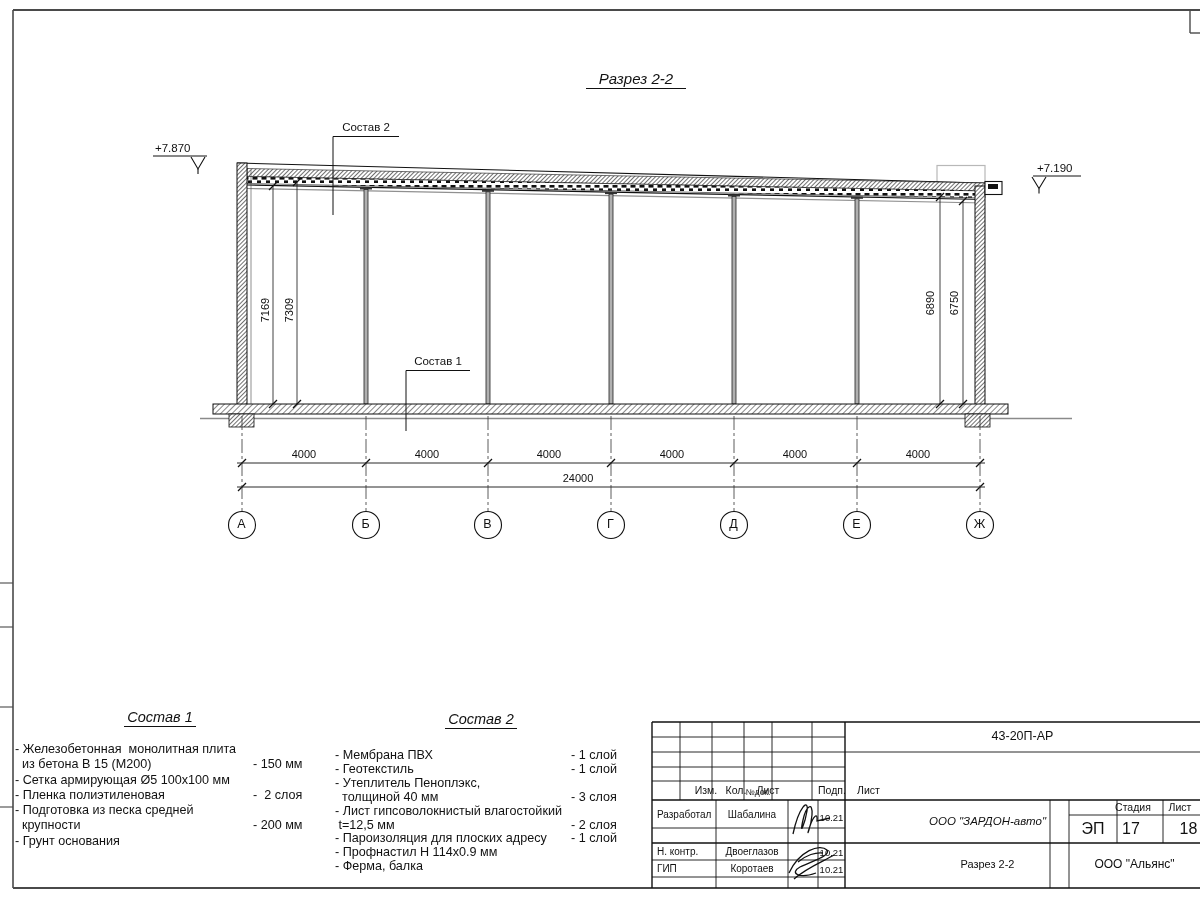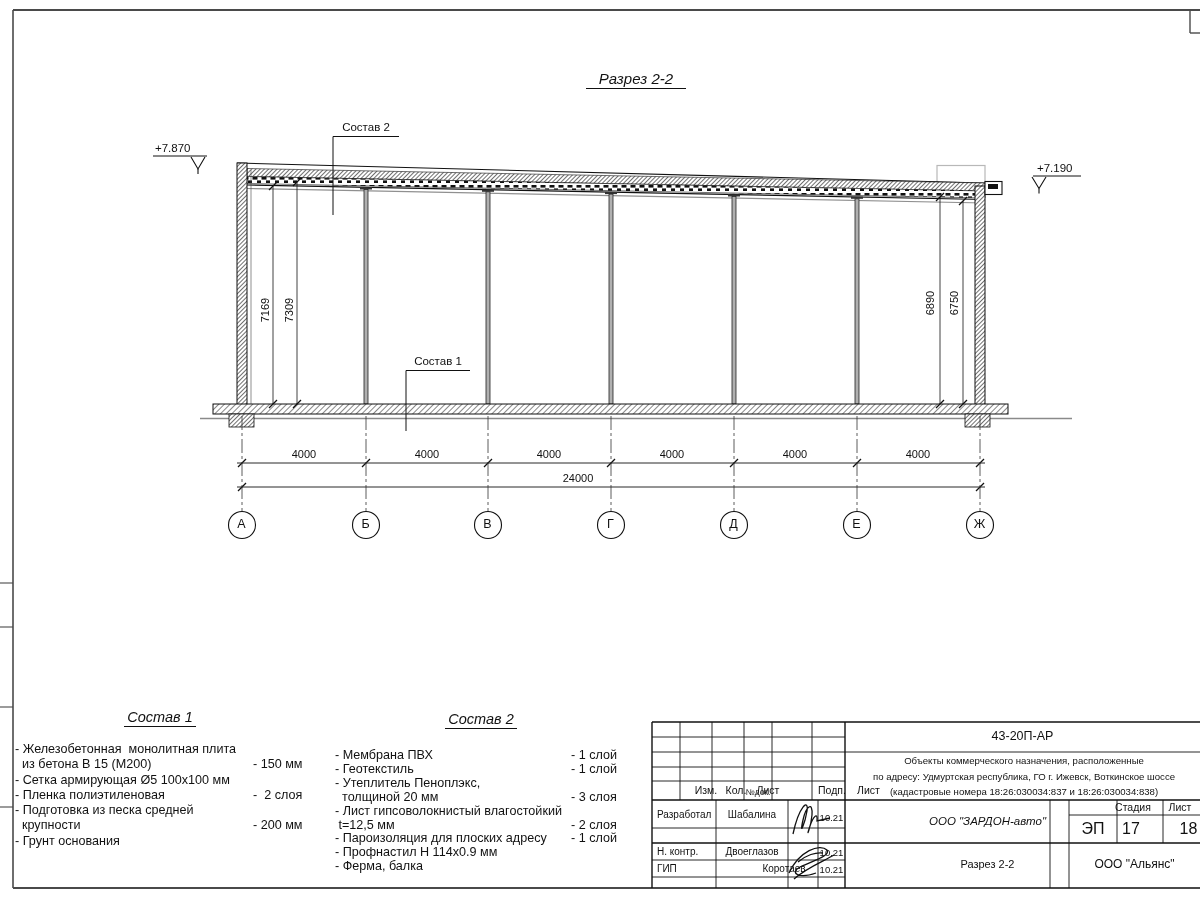--- a/index.html
+++ b/index.html
@@ -277,21 +277,21 @@
     <div class="lrow">
       <div class="lname">- Мембрана ПВХ</div>
       <div class="lval">- 1 слой</div>
     </div>
     <div class="lrow">
       <div class="lname">- Геотекстиль</div>
       <div class="lval">- 1 слой</div>
     </div>
     <div class="lrow">
       <div class="lname">- Утеплитель Пеноплэкс,
-  толщиной 20 мм</div>
+  толщиной 40 мм</div>
       <div class="lval">- 3 слоя</div>
     </div>
     <div class="lrow">
       <div class="lname">- Лист гипсоволокнистый влагостойкий
  t=12,5 мм</div>
       <div class="lval">- 2 слоя</div>
     </div>
     <div class="lrow">
       <div class="lname">- Пароизоляция для плоских адресу</div>
       <div class="lval">- 1 слой</div>
@@ -300,41 +300,38 @@
       <div class="lname">- Профнастил Н 114х0.9 мм</div>
       <div class="lval"></div>
     </div>
     <div class="lrow">
       <div class="lname">- Ферма, балка</div>
       <div class="lval"></div>
     </div>
   </div>
 
   <div class="txt tb-code c" style="left:845px;top:729px;width:355px;">43-20П-АР</div>
-  <div class="txt tb-desc" style="left:848px;top:753px;width:352px;white-space:pre-line;">Объекты коммерческого назначения, расположенные
-по адресу: Удмуртская республика, ГО г. Ижевск, Воткинское шоссе
-(кадастровые номера 18:26:030034:837 и 18:26:030034:838)</div>
 
   <div class="txt tb c" style="left:652px;top:784px;width:28px;">Изм.</div>
   <div class="txt tb c" style="left:680px;top:784px;width:32px;">Кол.</div>
   <div class="txt tb c" style="left:712px;top:784px;width:32px;">Лист</div>
   <div class="txt tb-xsmall c" style="left:744px;top:787px;width:28px;">№док.</div>
   <div class="txt tb c" style="left:772px;top:784px;width:40px;">Подп.</div>
   <div class="txt tb c" style="left:812px;top:784px;width:33px;">Лист</div>
 
   <div class="txt tb-small" style="left:657px;top:809px;">Разработал</div>
   <div class="txt tb-small c" style="left:716px;top:809px;width:72px;">Шабалина</div>
   <div class="txt tb-date c" style="left:818px;top:812px;width:27px;">10.21</div>
 
   <div class="txt tb-small" style="left:657px;top:846px;">Н. контр.</div>
   <div class="txt tb-small c" style="left:716px;top:846px;width:72px;">Двоеглазов</div>
   <div class="txt tb-date c" style="left:818px;top:847px;width:27px;">10.21</div>
 
   <div class="txt tb-small" style="left:657px;top:863px;text-align:center;">ГИП</div>
-  <div class="txt tb-small c" style="left:716px;top:863px;width:72px;padding-left:32px;">Коротаев</div>
+  <div class="txt tb-small c" style="left:716px;top:863px;width:72px;">Коротаев</div>
   <div class="txt tb-date c" style="left:818px;top:864px;width:27px;">10.21</div>
 
   <div class="txt tb c it" style="left:845px;top:815px;width:205px;font-size:11.5px;">ООО "ЗАРДОН-авто"</div>
 
   <div class="txt tb c" style="left:1069px;top:801px;width:48px;">Стадия</div>
   <div class="txt tb c" style="left:1117px;top:801px;width:46px;">Лист</div>
   <div class="txt tb c" style="left:1163px;top:801px;width:51px;">Листов</div>
   <div class="txt tb-val c" style="left:1069px;top:820px;width:48px;">ЭП</div>
   <div class="txt tb-val c" style="left:1117px;top:820px;width:28px;">17</div>
   <div class="txt tb-val c" style="left:1163px;top:820px;width:51px;">18</div>

